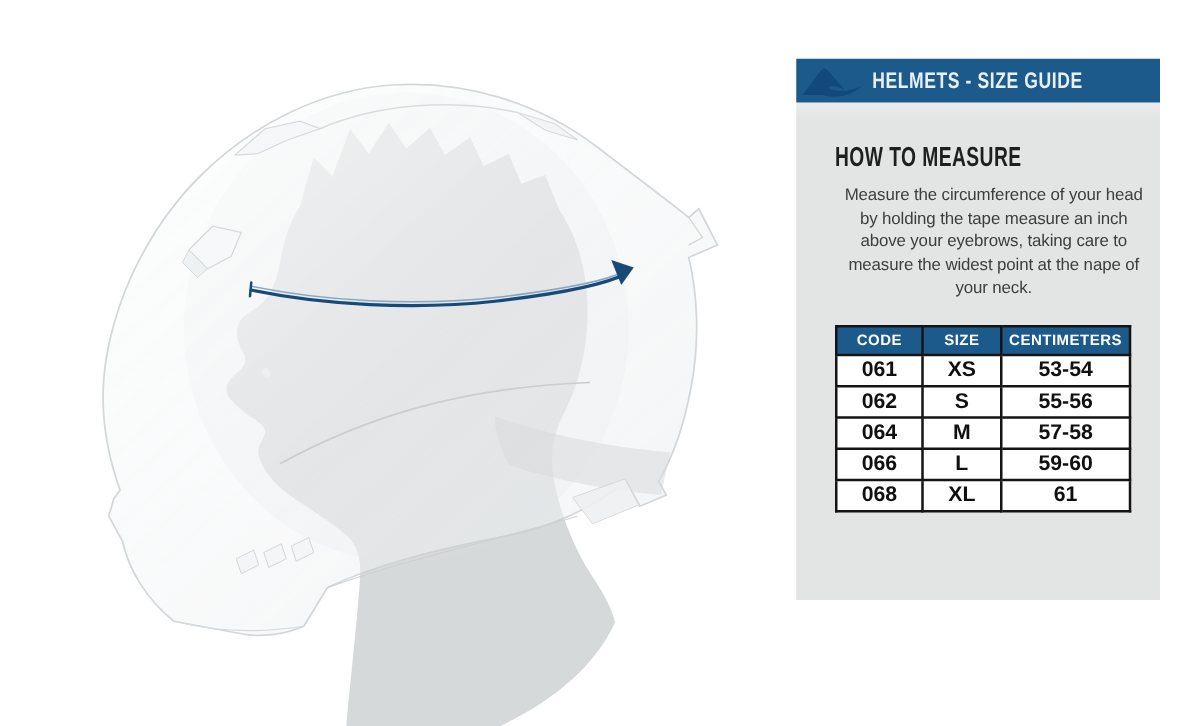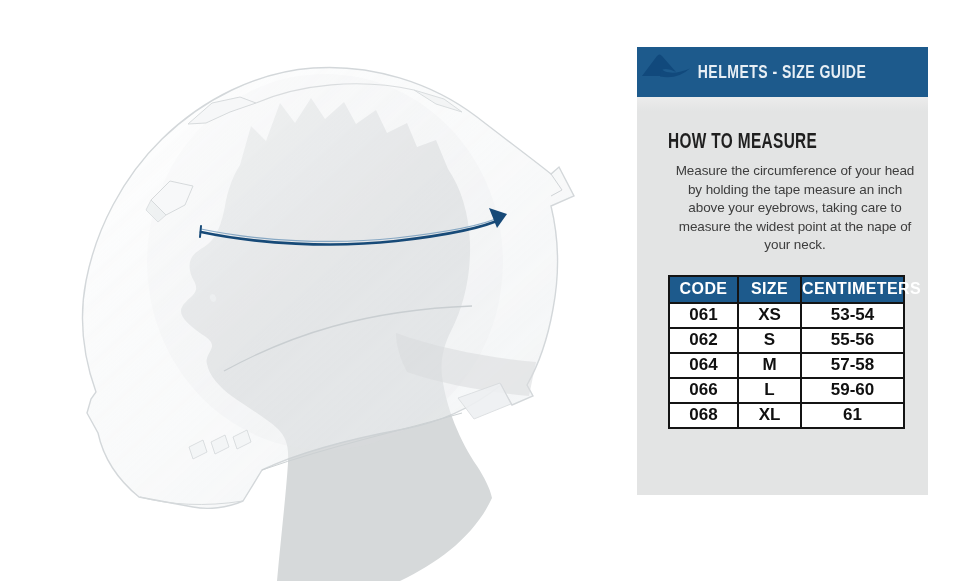--- a/index.html
+++ b/index.html
@@ -9,21 +9,21 @@
     font-family:"Liberation Sans", sans-serif;
   }
 
   
   .illustration { position:absolute; left:0; top:0; }
 
   
   .panel { position:absolute; left:637px; top:47px; width:291px; }
 
   .panel-header {
-    position:relative; height:50px; background:#1d5a8c;
+    position:relative; height:35px; background:#1d5a8c;
     display:flex; align-items:center; justify-content:center;
   }
   .logo { position:absolute; left:3px; top:2px; }
   .panel-title {
     margin:0; color:#e8eff5; font-size:18px; font-weight:bold;
     letter-spacing:.6px; white-space:nowrap;
     transform:scaleX(.78); transform-origin:center;
   }
 
   .panel-body {
@@ -40,21 +40,21 @@
   .howto-text {
     margin:0 0 20px 0; width:254px; font-size:13.5px; line-height:18.5px;
     color:#3d3d3d; letter-spacing:-.1px;text-align:center;
   }
 
   table.size-table { border-collapse:collapse; table-layout:fixed; width:235px; }
   .size-table col.c-code { width:69px; }
   .size-table col.c-size { width:63px; }
   .size-table col.c-cm   { width:103px; }
   .size-table th {
-    background:#1d5a8c; color:#ffffff; font-size:16px; font-weight:bold;
+    background:#1d5a8c; color:#ffffff; font-size:12px; font-weight:bold;
     letter-spacing:.4px; padding:3px 0 4px; border:2px solid #141414;
     text-align:center;
   }
   .size-table td {
     background:#ffffff; color:#101010; font-size:17px; font-weight:bold;
     text-align:center; padding:1px 0 2px; border:2px solid #141414;
   }
 </style>
 </head>
 <body>

